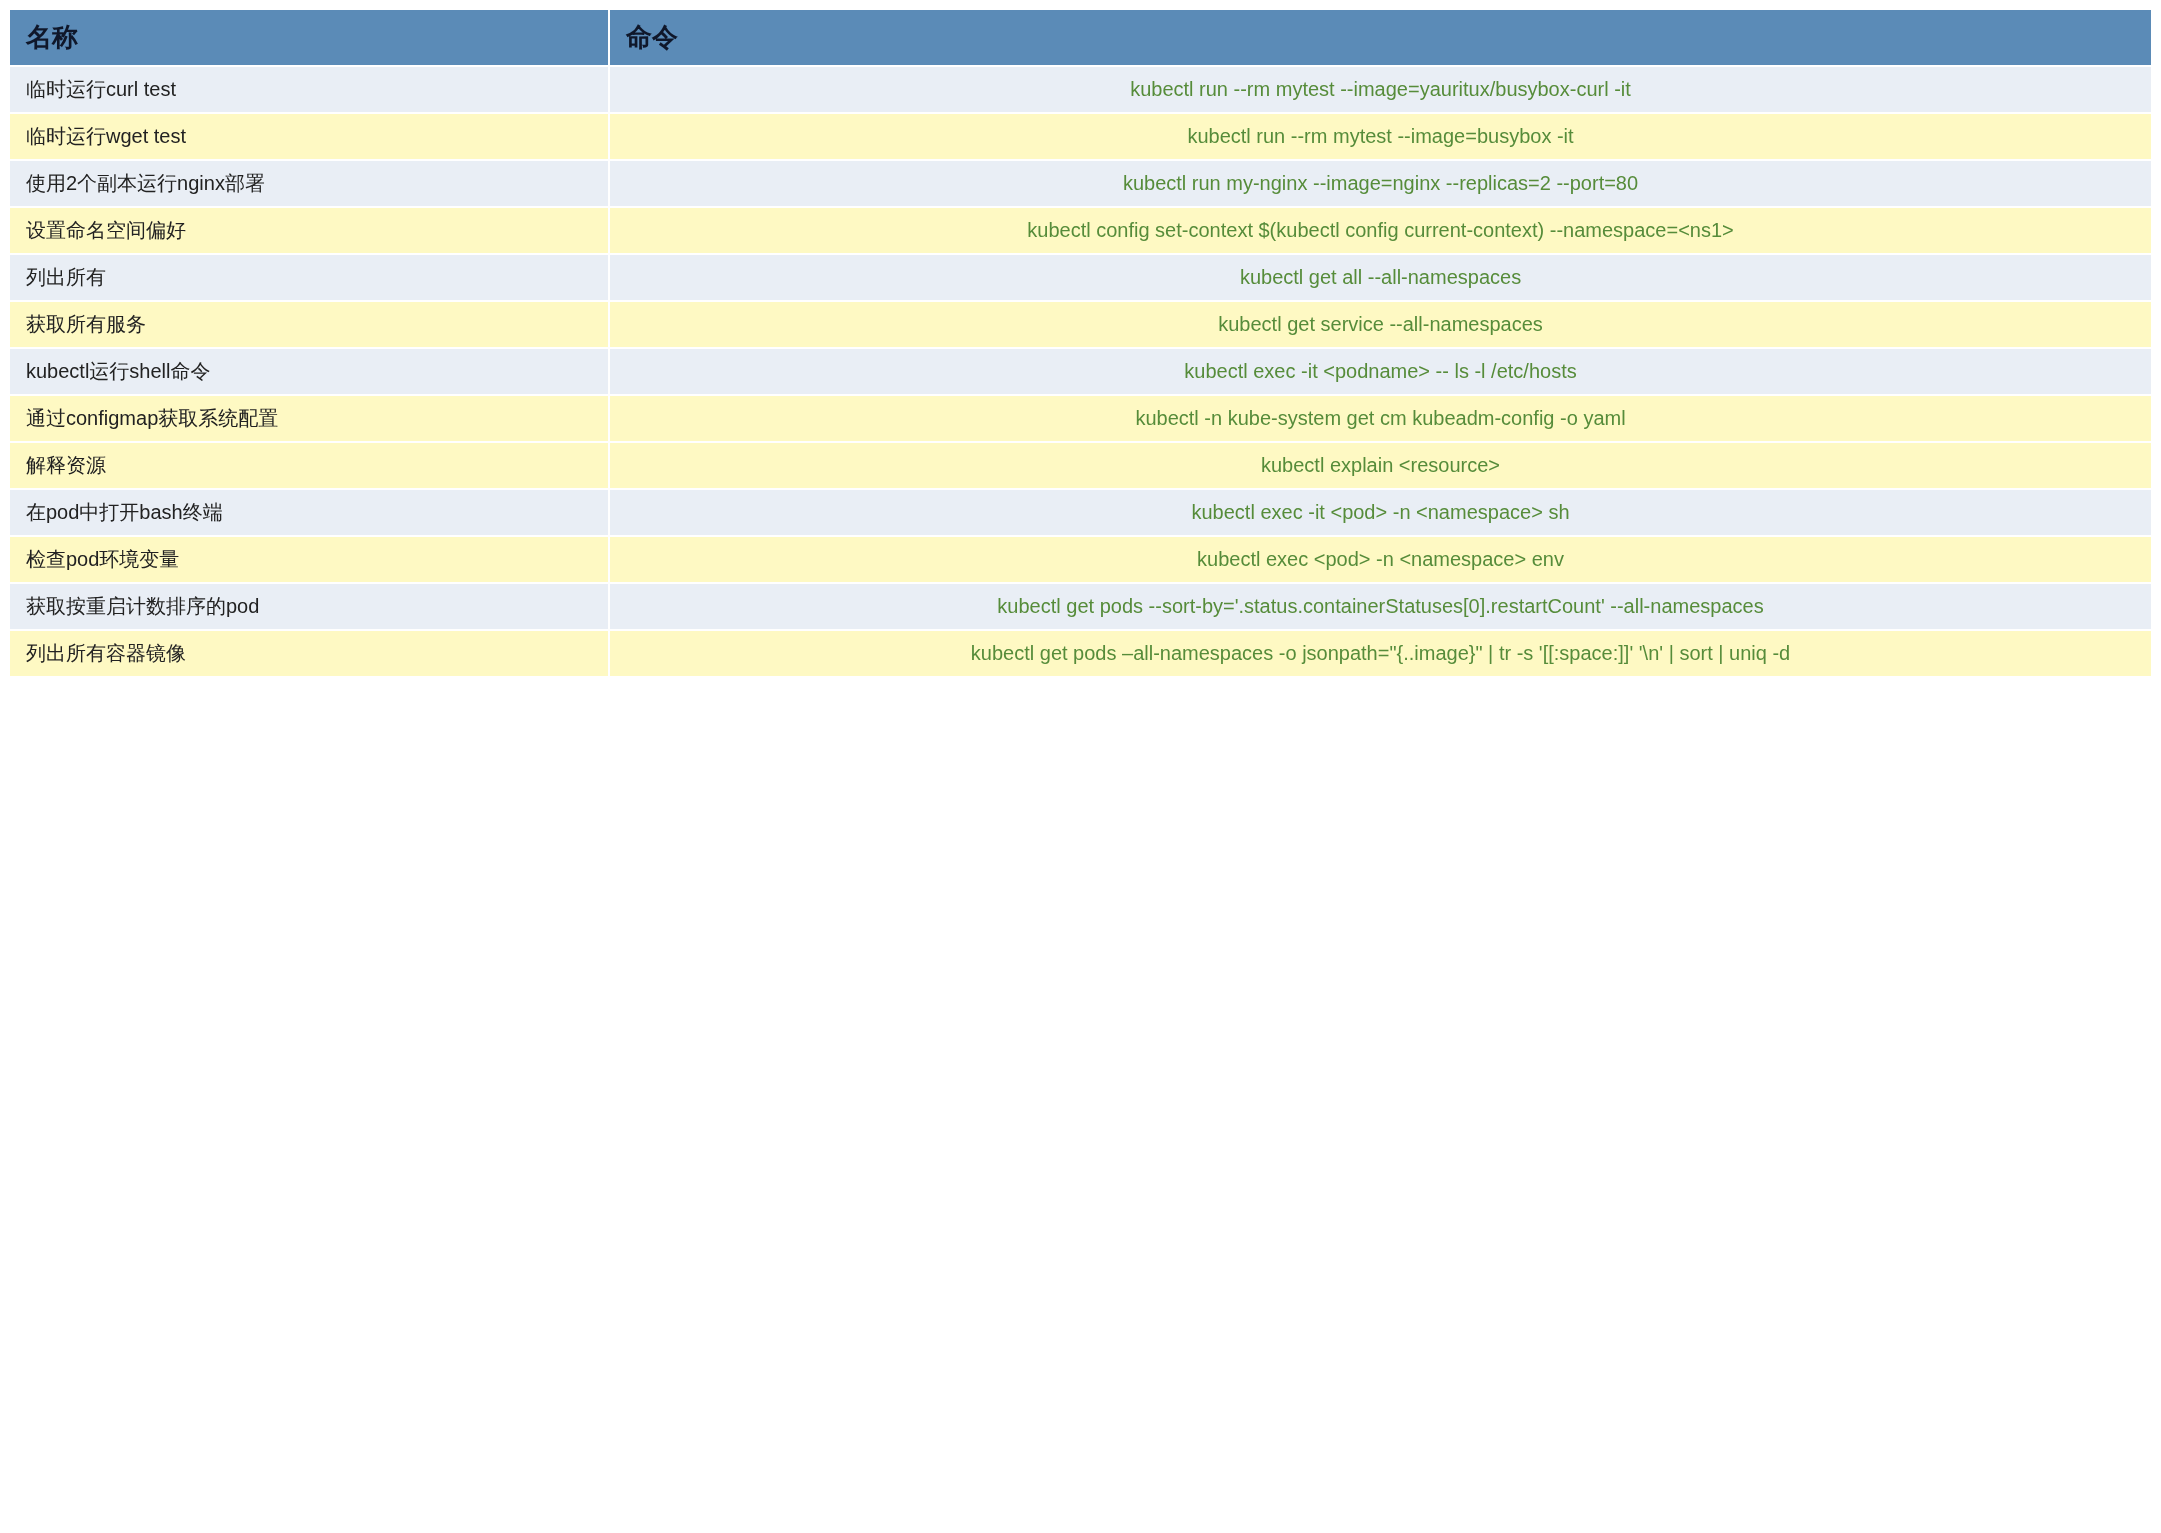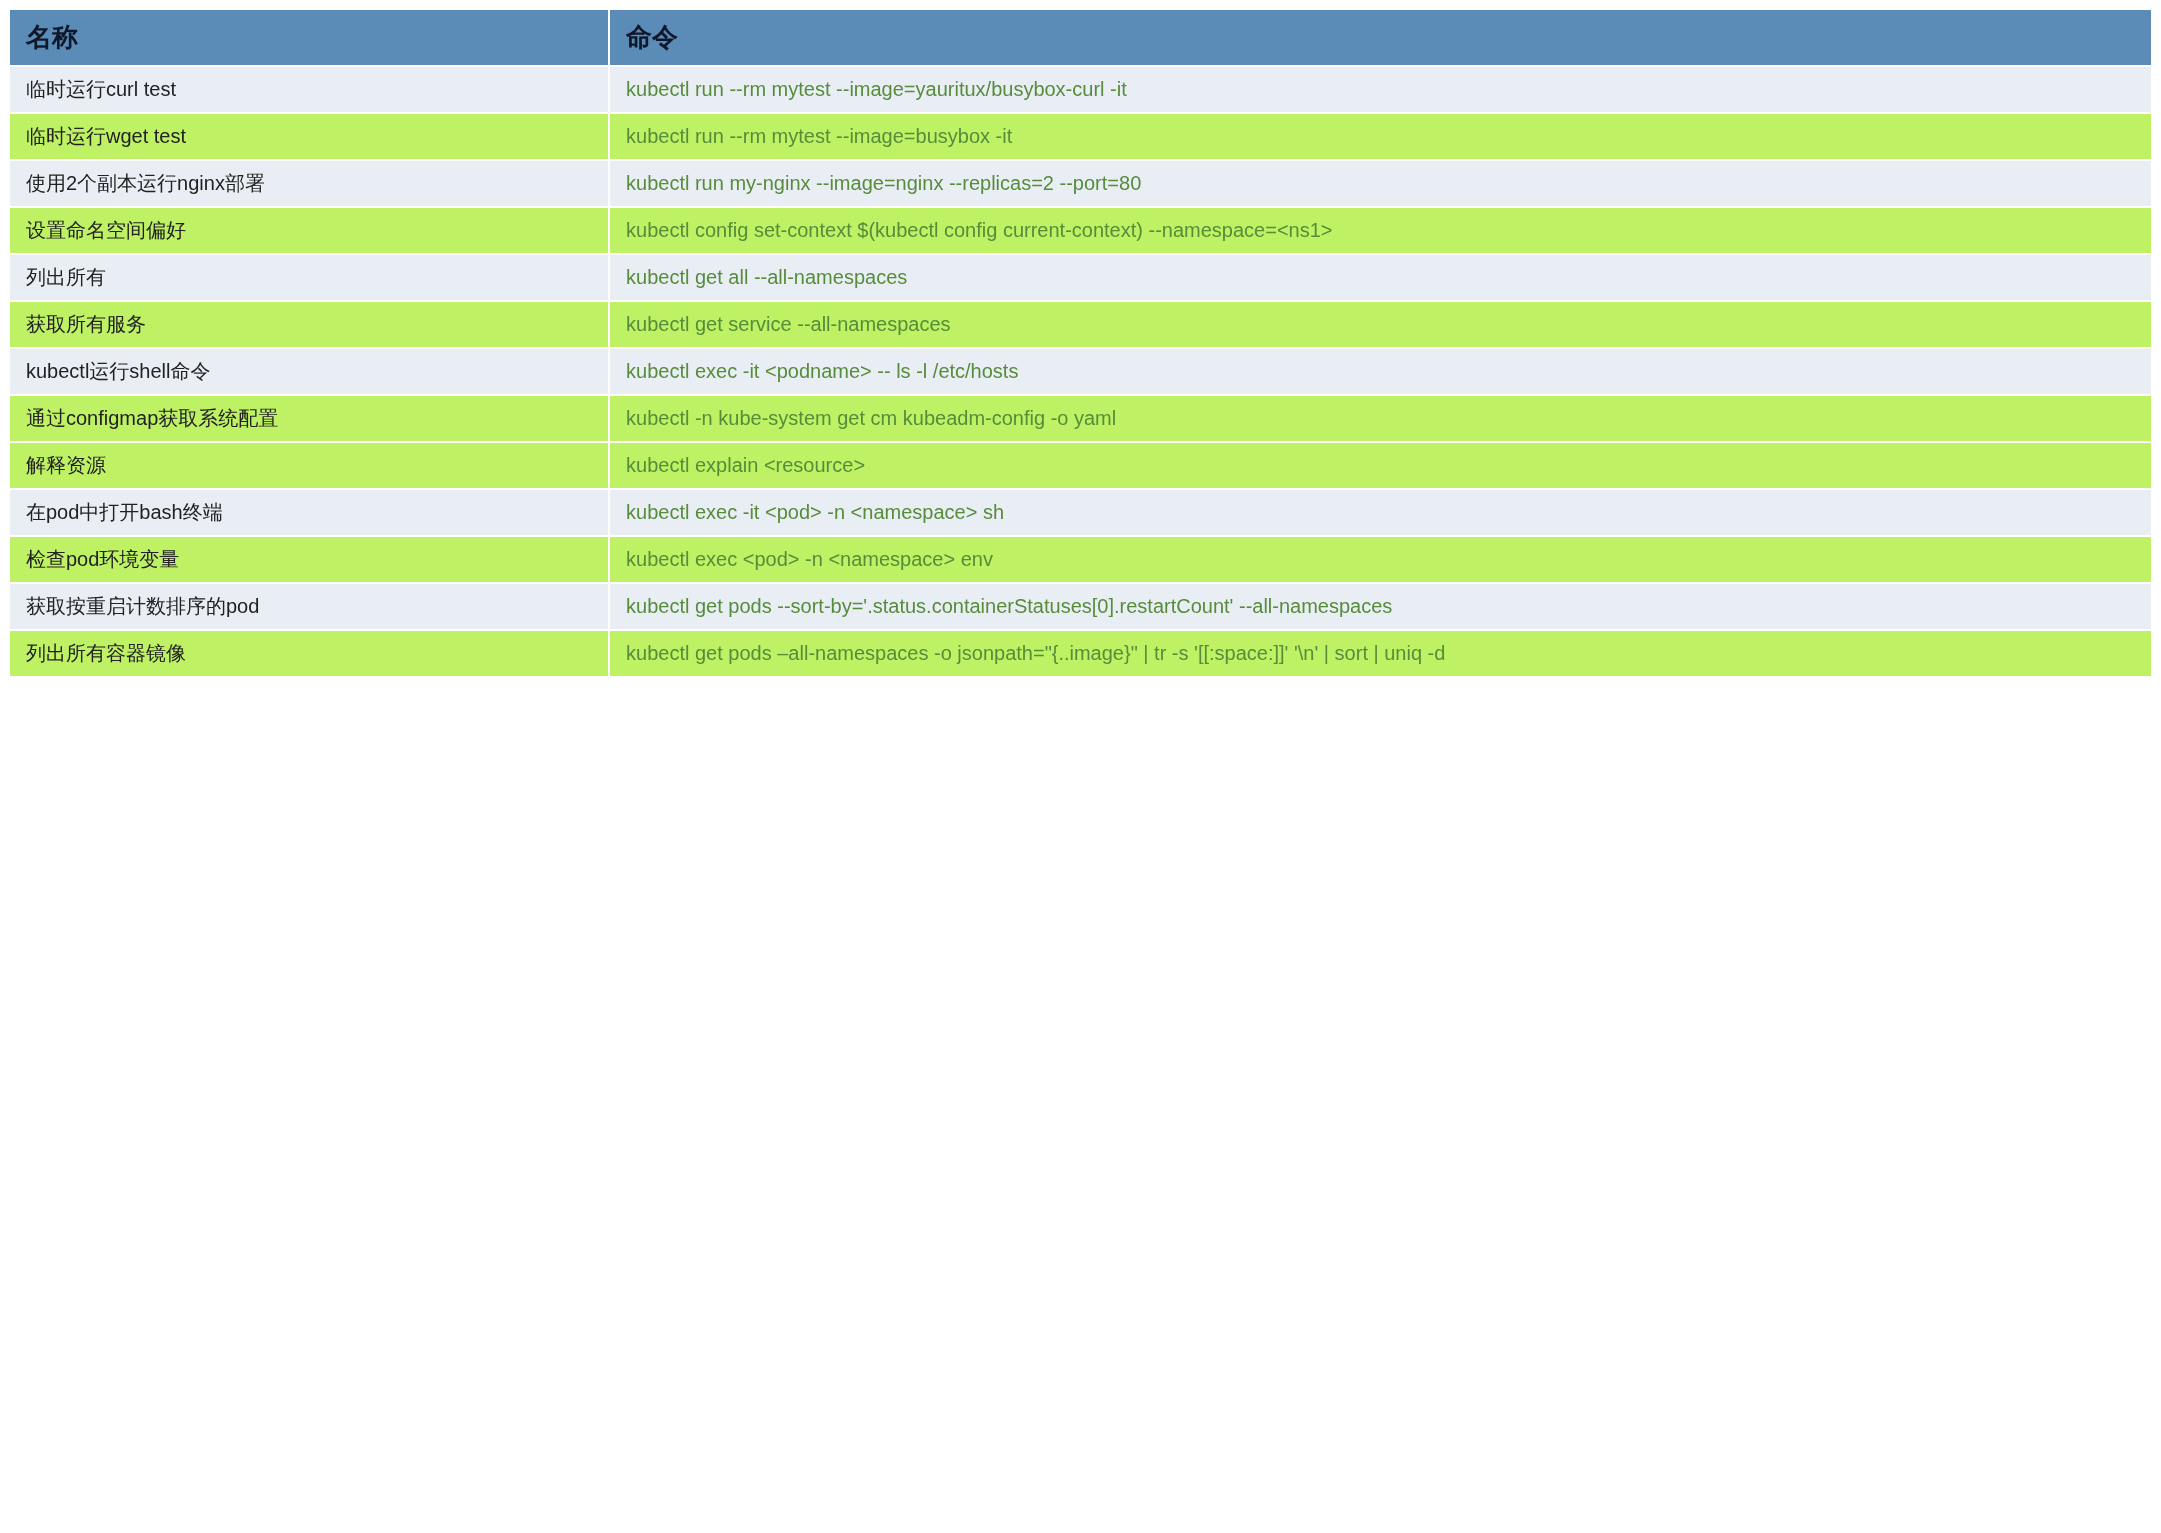--- a/index.html
+++ b/index.html
@@ -27,23 +27,23 @@
     td {
       padding: 8px 16px;
       font-size: 20px;
       vertical-align: top;
       border: 2px solid #fff;
       word-wrap: break-word;
       overflow-wrap: break-word;
       line-height: 1.45;
     }
     tr.odd td { background: #e9eef5; }
-    tr.even td { background: #bef264; }
+    tr.even td { background: #fef9c3; }
     td.name-cell { color: #222; }
-    td.cmd-cell { color: #568c3a; }
+    td.cmd-cell { color: #568c3a; text-align: center; }
   </style>
 </head>
 <body>
 
 <table>
   <thead>
     <tr>
       <th class="col-name">名称</th>
       <th class="col-cmd">命令</th>
     </tr>

